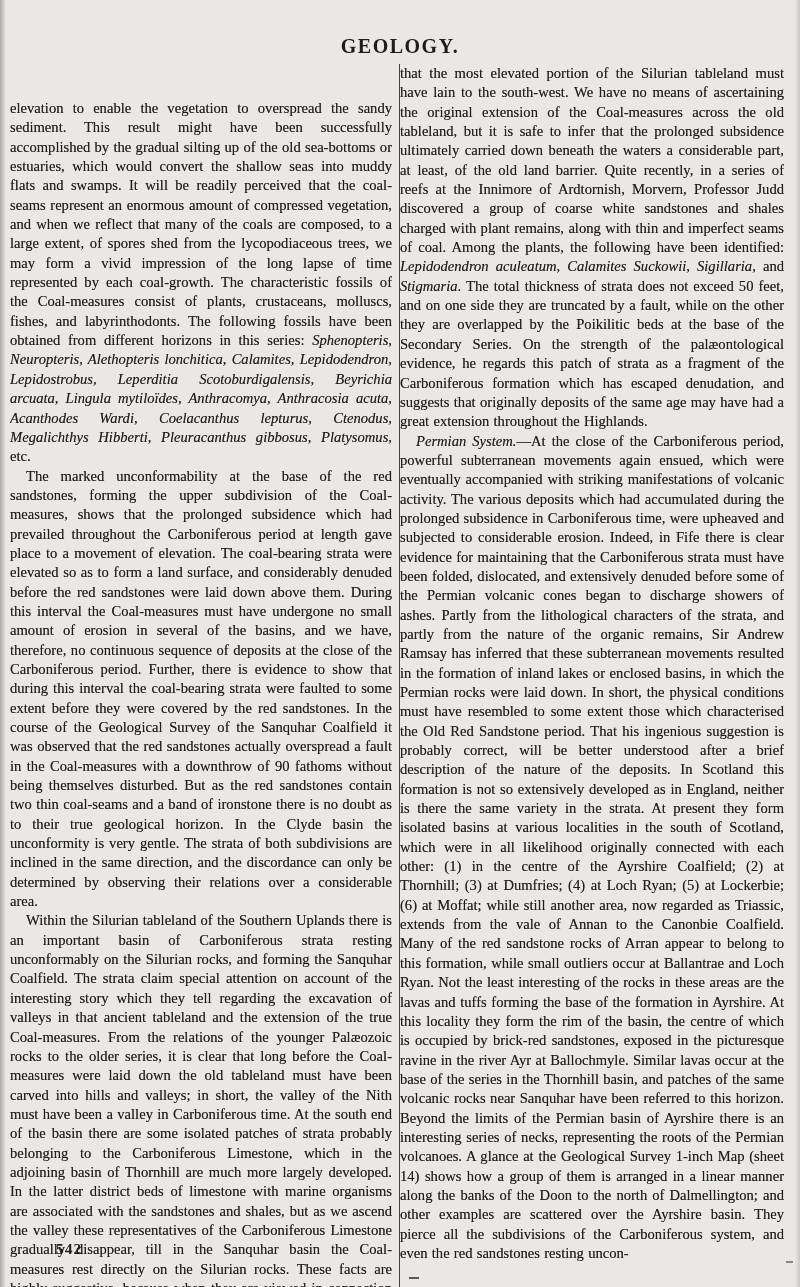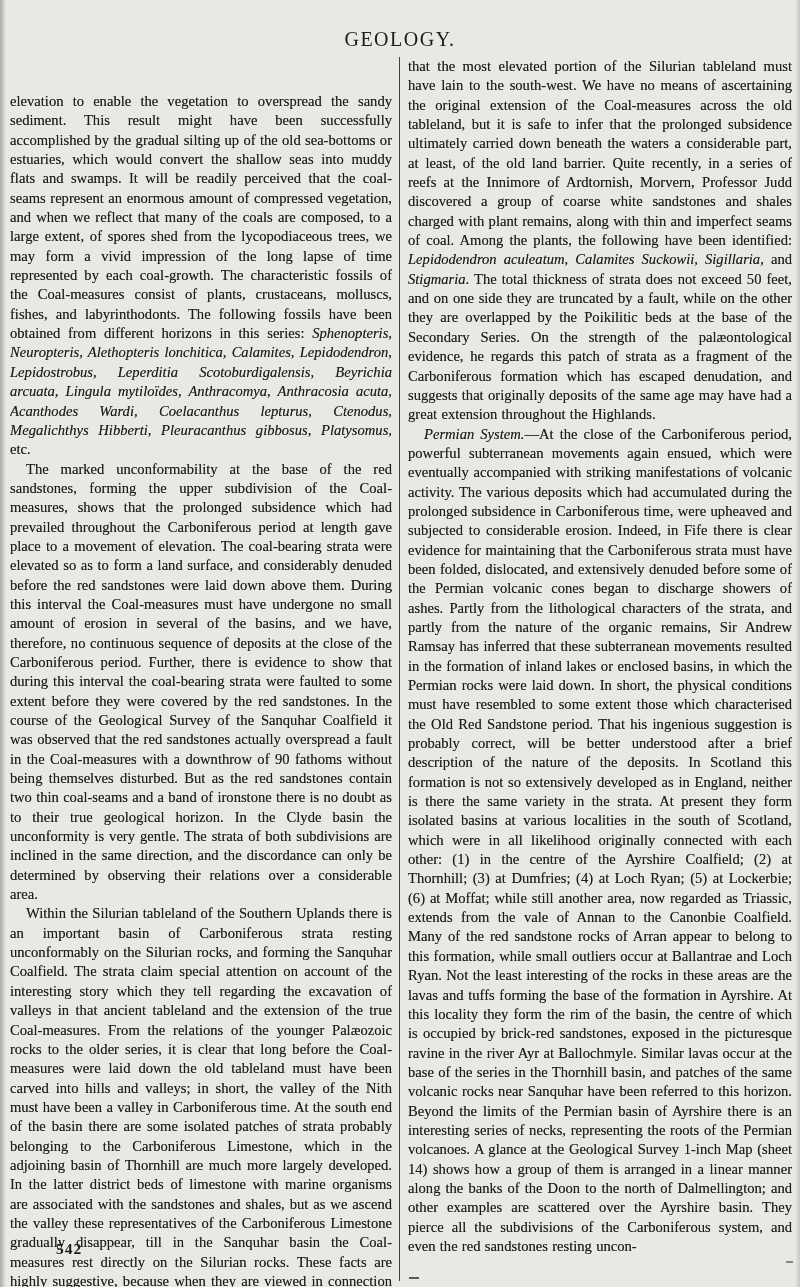--- a/index.html
+++ b/index.html
@@ -18,42 +18,42 @@
     background: linear-gradient(to right, rgba(70,68,64,0.38), rgba(70,68,64,0.0));
     pointer-events: none;
   }
   .edge-right {
     position: absolute; right: 0; top: 0; width: 5px; height: 1287px;
     background: linear-gradient(to left, rgba(70,68,64,0.20), rgba(70,68,64,0.0));
     pointer-events: none;
   }
   .page-header {
     text-align: center;
-    padding-top: 28px;
+    padding-top: 35px;
     font-size: 20px;
-    font-weight: normal;
+    font-weight: bold;
     letter-spacing: 1.5px;
     line-height: 22px;
   }
   .columns {
     display: flex;
     margin-top: 7px;
     align-items: flex-start;
   }
   .col {
     font-size: 14.6px;
     line-height: 19.35px;
     text-align: justify;
     word-spacing: 0.04em;
     text-shadow: 0 0 0.45px rgba(20,20,20,0.55);
     overflow: hidden;
     max-height: 1210px;
   }
   .col-left  { width: 382px; margin-left: 10px; margin-top: 35px; }
-  .col-right { width: 384px; margin-left: 8px; }
+  .col-right { width: 384px; margin-left: 0; }
   .divider {
     width: 1px;
     height: 1224px;
     background: #43413d;
     margin-left: 7px;
     flex: 0 0 1px;
   }
   .col p { margin: 0; }
   .col p.indent { text-indent: 16px; }
   .page-number {

